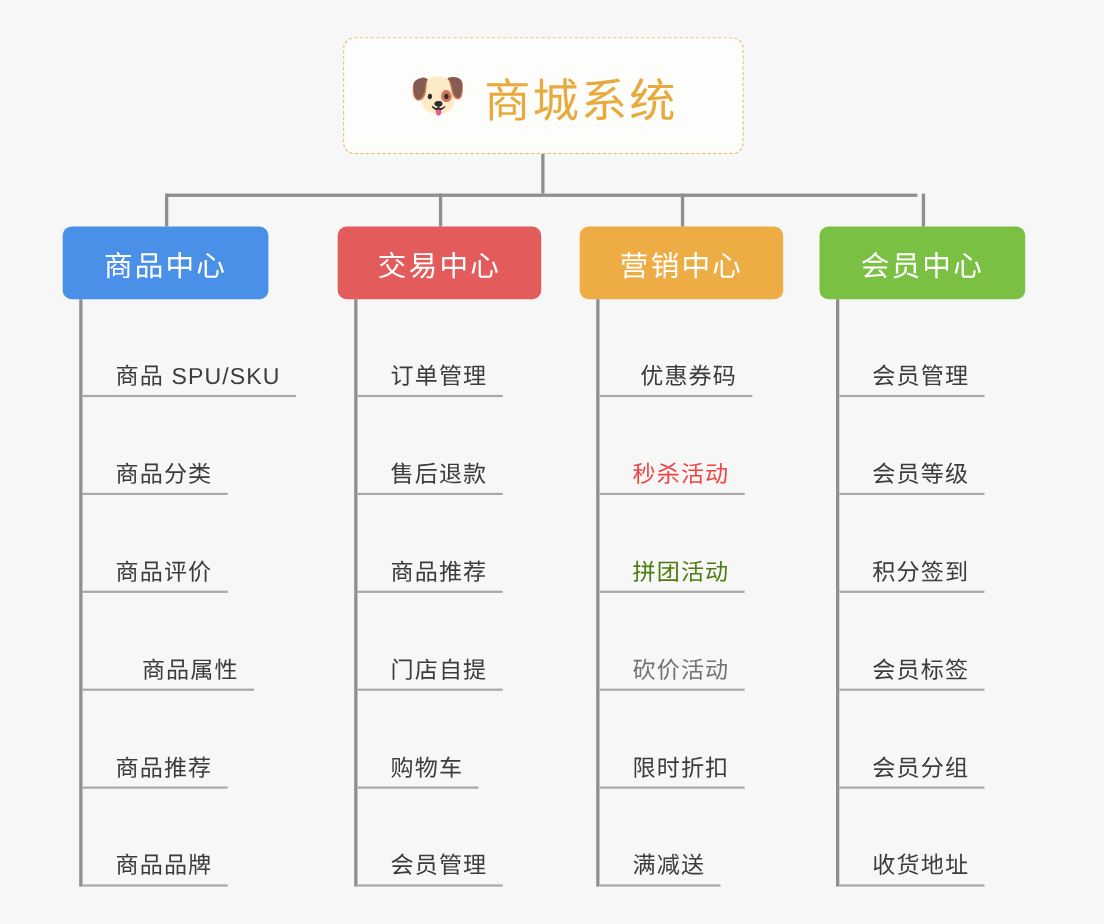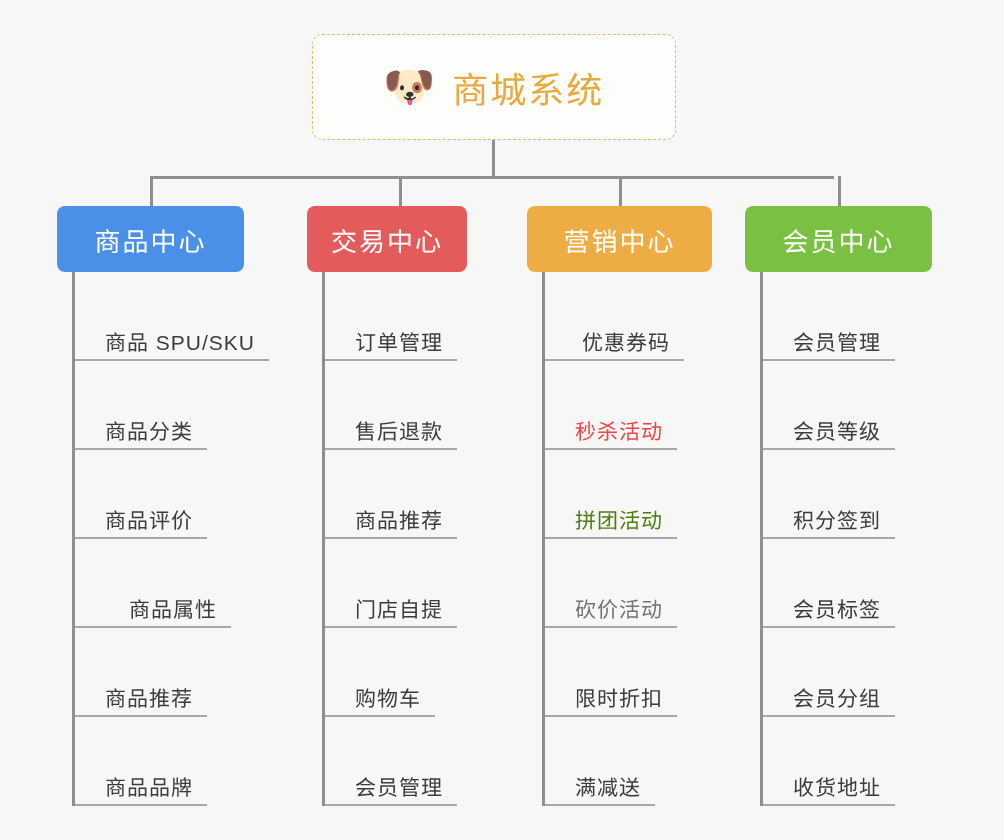--- a/index.html
+++ b/index.html
@@ -45,21 +45,21 @@
     justify-content: center;
     gap: 16px;
   }
   .root-emoji {
     font-size: 42px;
     line-height: 1;
     color: #edc04a;
     display: block;
   }
   .root-title {
-    font-size: 36px;
+    font-size: 42px;
     font-weight: 400;
     color: #e8aa3c;
     letter-spacing: 2px;
     white-space: nowrap;
   }
 
   
   .cat-box {
     position: absolute;
     height: 66px;
@@ -132,21 +132,21 @@
       <div class="conn conn-v" style="left: 150px; top: 176px; height: 30px; background: rgb(143, 143, 143);"></div>
       <div class="conn conn-v" style="left: 399px; top: 176px; height: 30px; background: rgb(143, 143, 143);"></div>
       <div class="conn conn-v" style="left: 619px; top: 176px; height: 30px; background: rgb(143, 143, 143);"></div>
       <div class="conn conn-v" style="left: 838px; top: 176px; height: 30px; background: rgb(143, 143, 143);"></div>
     </div>
 
   <div id="cat-boxes">
       <div class="cat-box" style="left: 57px; top: 206px; width: 187px; background: rgb(74, 144, 232);">
         <span>商品中心</span>
       </div>
-      <div class="cat-box" style="left: 307px; top: 206px; width: 160px; background: rgb(227, 91, 91);">
+      <div class="cat-box" style="left: 307px; top: 206px; width: 185px; background: rgb(227, 91, 91);">
         <span>交易中心</span>
       </div>
       <div class="cat-box" style="left: 527px; top: 206px; width: 185px; background: rgb(238, 172, 69);">
         <span>营销中心</span>
       </div>
       <div class="cat-box" style="left: 745px; top: 206px; width: 187px; background: rgb(122, 193, 67);">
         <span>会员中心</span>
       </div>
     </div>
 

